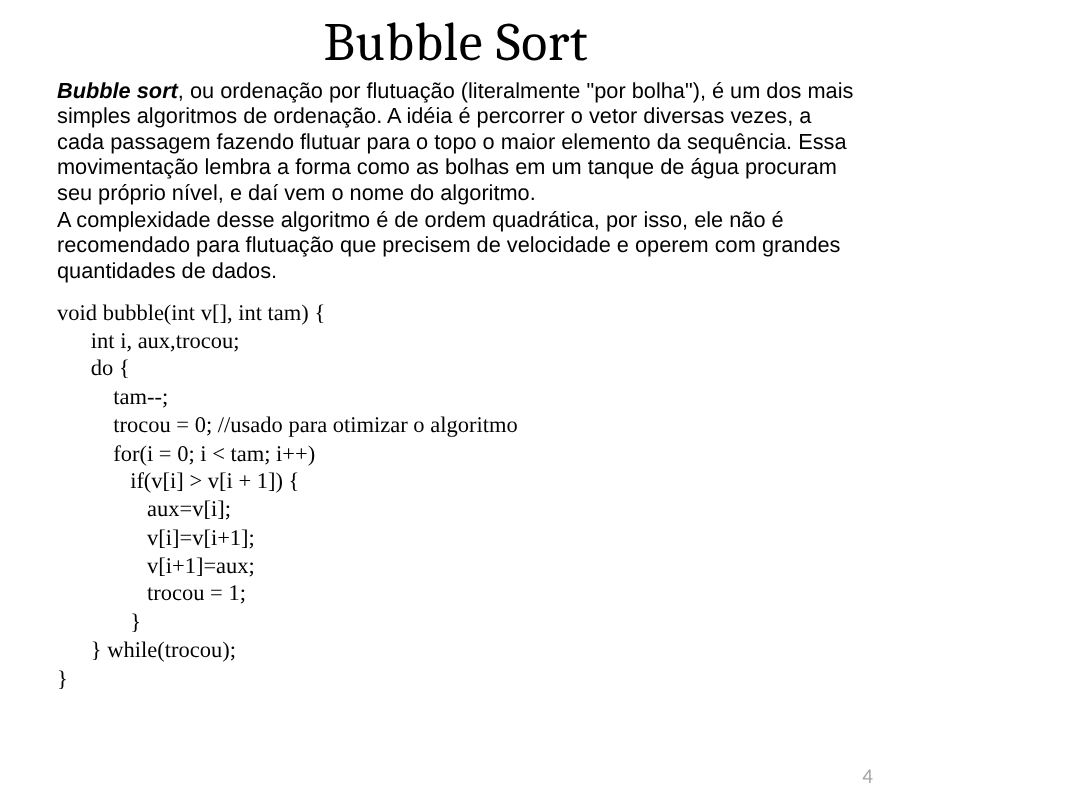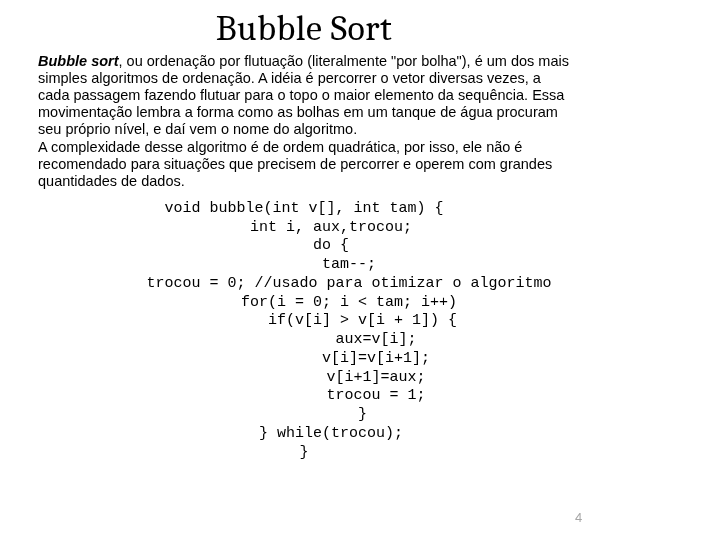--- a/index.html
+++ b/index.html
@@ -30,46 +30,45 @@
   }
   .body-text {
     font-family: Liberation Sans, sans-serif;
     font-size: 14.5px;
     line-height: 1.18;
     margin: 0 0 10px 0;
   }
   .bold { font-weight: 700; }
   .italic { font-style: italic; }
   .code {
-    font-family: Liberation Mono, monospace;
+    font-family: Liberation Serif, serif;
     font-size: 15px;
     line-height: 1.25;
     white-space: pre;
     margin: 0;
-    text-align: center;
   }
   .page-num {
     position: absolute;
     right: 22px;
     bottom: 14px;
     font-family: Calibri, Arial, sans-serif;
     font-size: 14px;
     color: #a6a6a6;
   }
 </style>
 </head>
 <body>
 
 <div class="slide">
 
   <h1 class="title">Bubble Sort</h1>
 
   <p class="body-text">
     <span class="bold italic">Bubble sort</span><span>, ou ordenação por flutuação (literalmente "por bolha"), é um dos mais simples algoritmos de ordenação. A idéia é percorrer o vetor diversas vezes, a cada passagem fazendo flutuar para o topo o maior elemento da sequência. Essa movimentação lembra a forma como as bolhas em um tanque de água procuram seu próprio nível, e daí vem o nome do algoritmo.</span><br>
-    <span>A complexidade desse algoritmo é de ordem quadrática, por isso, ele não é recomendado para situações que precisem de percorrer e operem com grandes quantidades de dados.</span>
+    <span>A complexidade desse algoritmo é de ordem quadrática, por isso, ele não é recomendado para flutuação que precisem de velocidade e operem com grandes quantidades de dados.</span>
   </p>
 
   <pre class="code">void bubble(int v[], int tam) {
       int i, aux,trocou;
       do {
           tam--;
           trocou = 0; //usado para otimizar o algoritmo
           for(i = 0; i &lt; tam; i++)
              if(v[i] &gt; v[i + 1]) {
                 aux=v[i];

